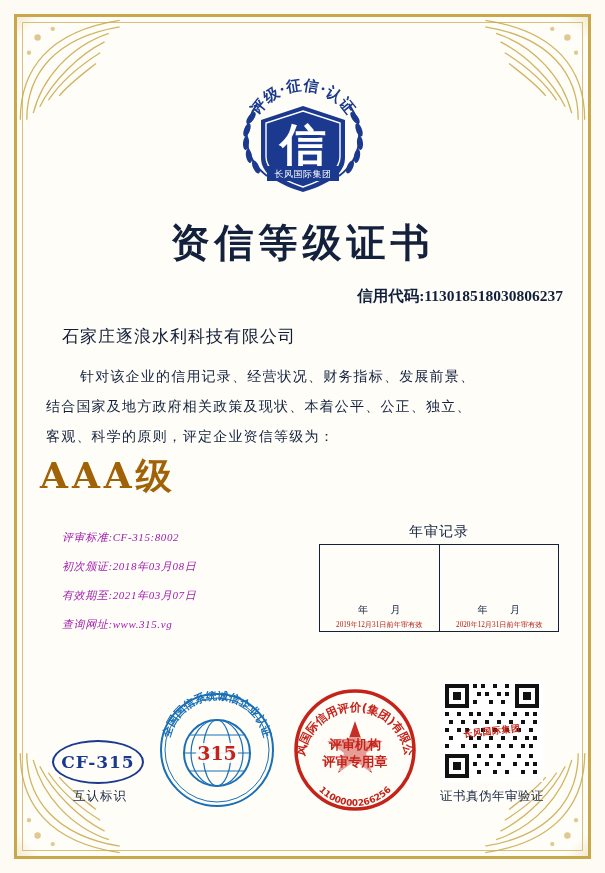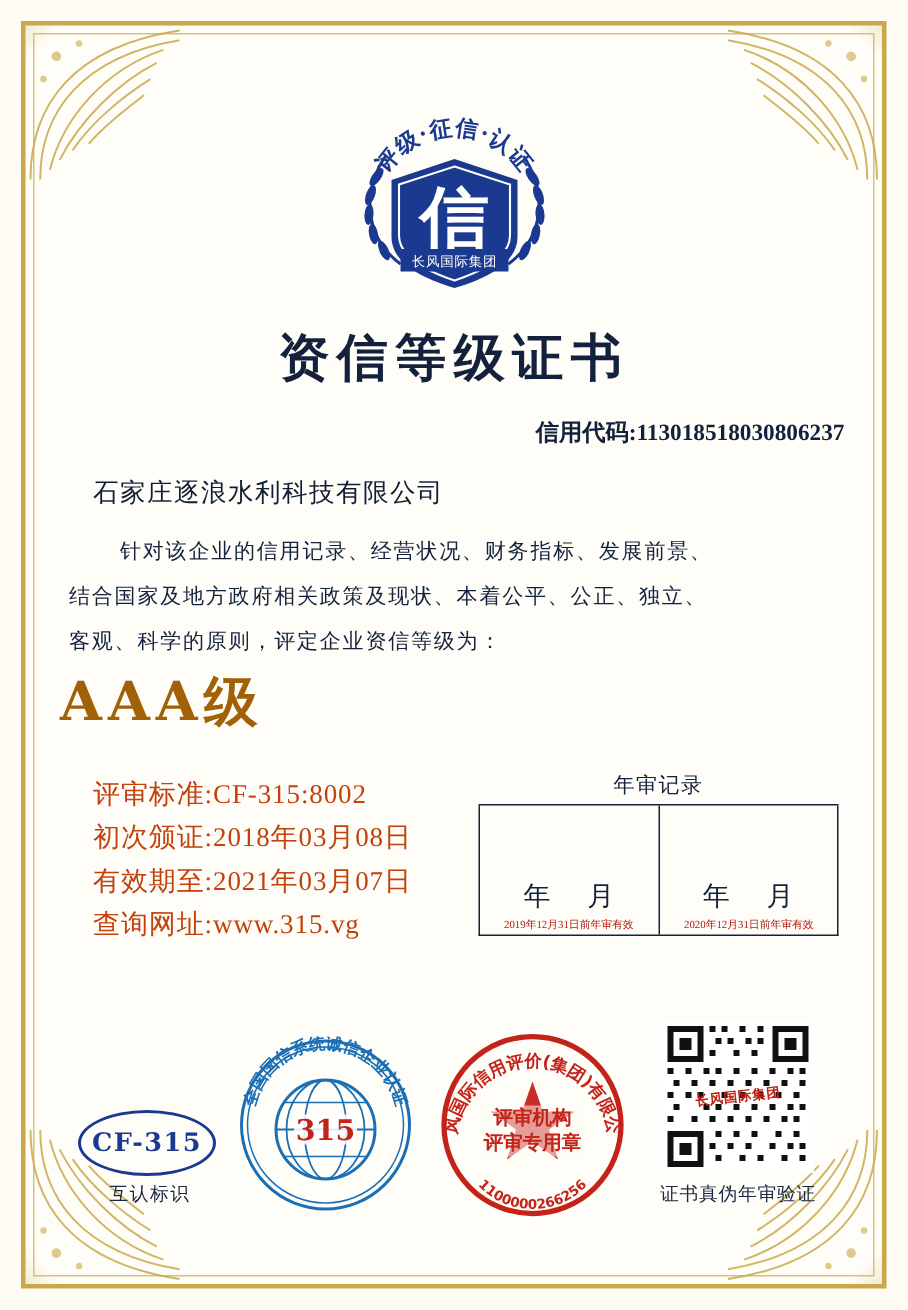--- a/index.html
+++ b/index.html
@@ -63,21 +63,21 @@
   .emblem {
     position: relative;
     width: 152px;
     height: 132px;
   }
   .emblem svg { width: 100%; height: 100%; display: block; }
 
   
   .title {
     text-align: center;
-    font-size: 34px;
+    font-size: 39px;
     letter-spacing: 5px;
     font-weight: bold;
     color: #14213d;
     margin-top: 18px;
     font-family: Liberation Sans, sans-serif;
   }
   .credit-code {
     text-align: right;
     font-size: 15.5px;
     color: #12203c;
@@ -116,25 +116,26 @@
   .mid {
     display: flex;
     margin-top: 22px;
     align-items: flex-start;
   }
   .info {
     flex: 0 0 auto;
     padding-left: 22px;
   }
   .info-row {
-    font-size: 18px;
+    font-size: 11px;
     line-height: 29px;
-    color: #c2410c;
+    color: #a21caf;
     letter-spacing: 0.6px;
     white-space: nowrap;
+    font-style: italic;
   }
   .annual {
     margin-left: auto;
     margin-right: 6px;
     width: 240px;
   }
   .annual-title {
     font-size: 14px;
     color: #14213d;
     text-align: center;
@@ -152,21 +153,21 @@
     flex: 1;
     position: relative;
     border-right: 1px solid #14213d;
   }
   .annual-cell:last-child { border-right: none; }
   .cell-ym {
     position: absolute;
     bottom: 14px;
     left: 0; right: 0;
     text-align: center;
-    font-size: 18px;
+    font-size: 10px;
     color: #14213d;
     letter-spacing: 10px;
     padding-left: 10px;
   }
   .cell-note {
     position: absolute;
     bottom: 1px;
     left: 0; right: 0;
     text-align: center;
     font-size: 7.5px;

